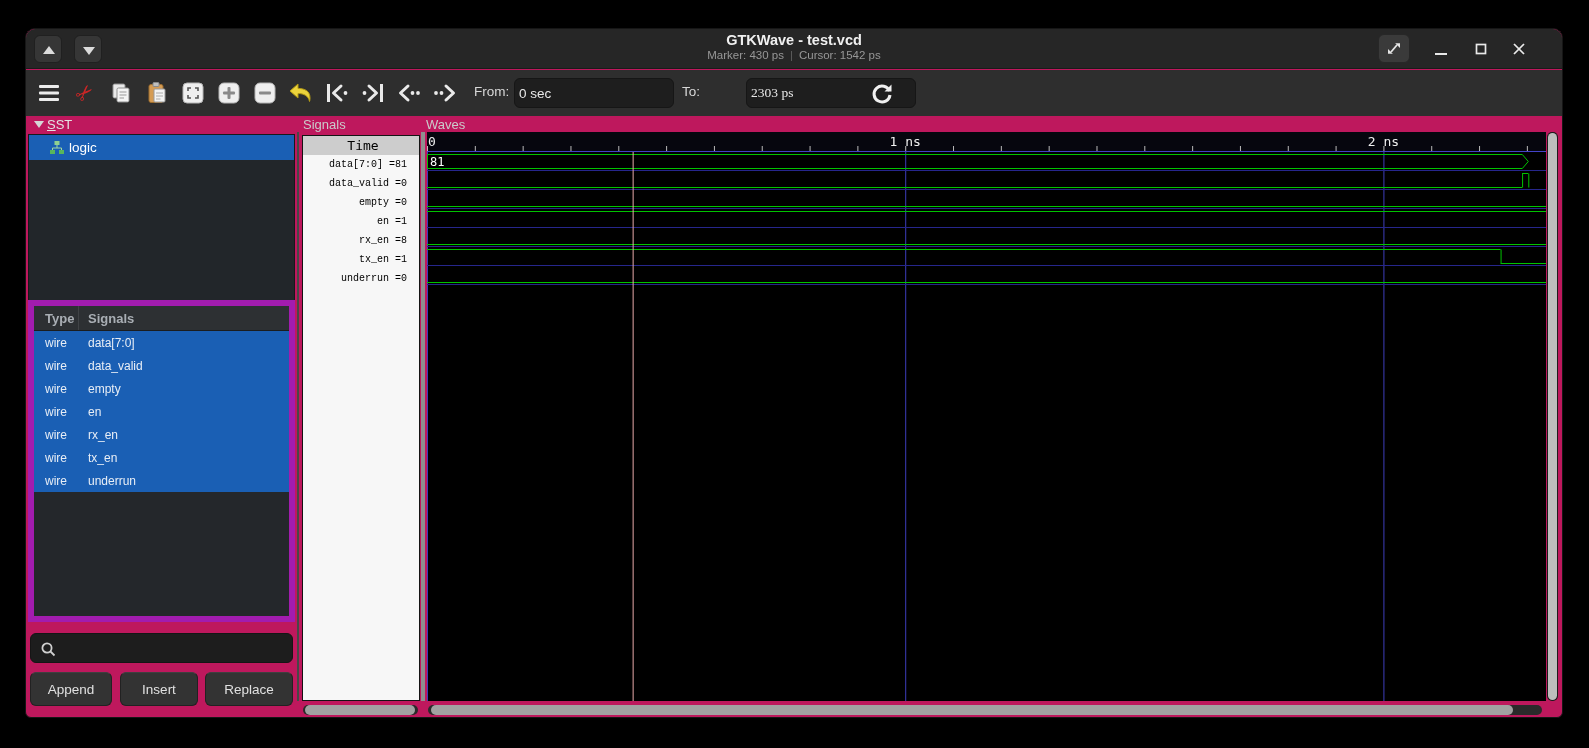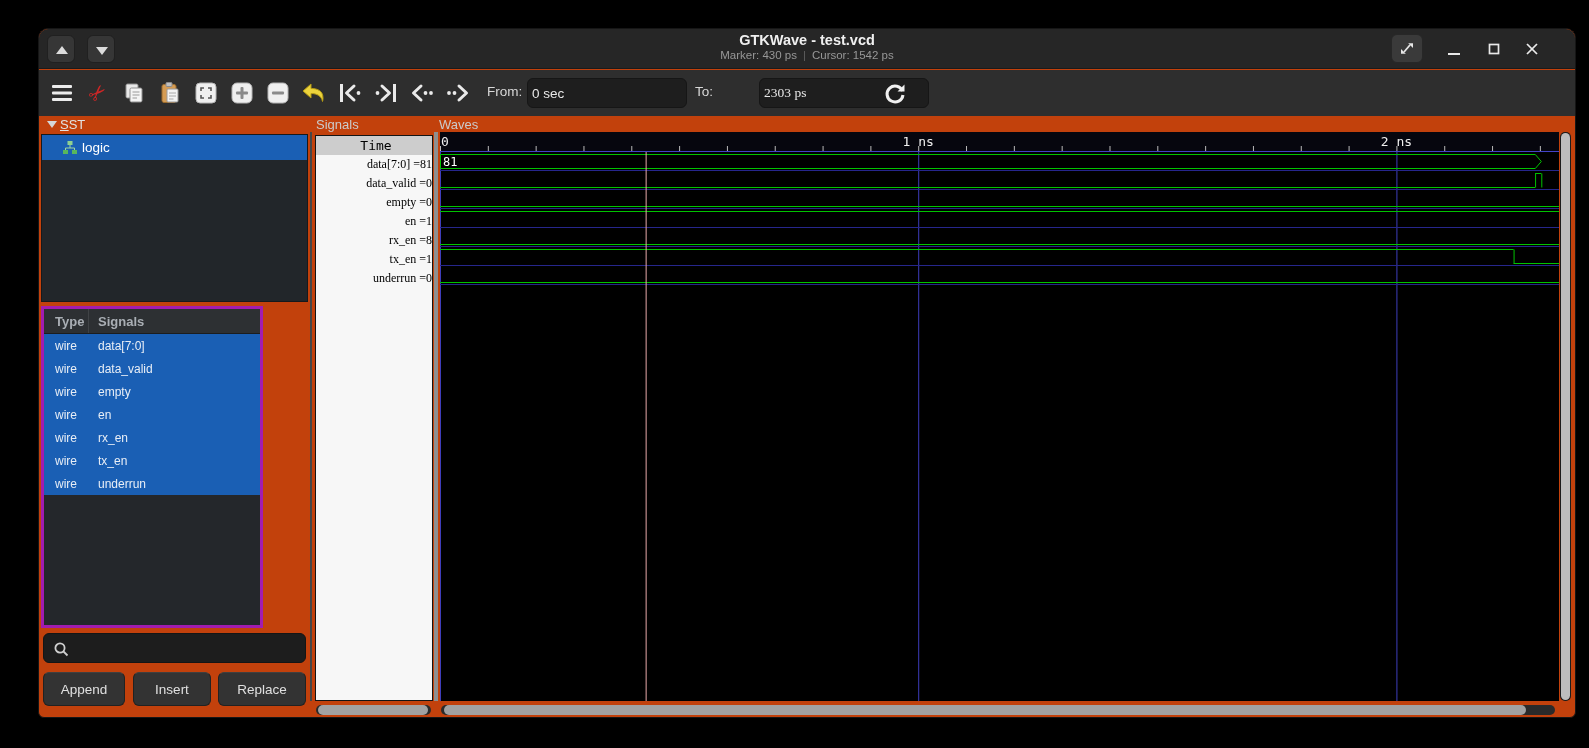--- a/index.html
+++ b/index.html
@@ -1,20 +1,20 @@
 <!DOCTYPE html>
 <html><head>
 <meta charset="utf-8">
 <style>
   * { margin:0; padding:0; box-sizing:border-box; }
   html,body { width:1589px; height:748px; background:#000; overflow:hidden;
               font-family:"Liberation Sans", sans-serif; }
   .window { position:absolute; left:25px; top:28px; width:1538px; height:690px;
-            background:#c2410c; border-radius:10px 10px 6px 6px; overflow:hidden;
-            border:1px solid #161616;margin-left:13px; }
+            background:#be185d; border-radius:10px 10px 6px 6px; overflow:hidden;
+            border:1px solid #161616; }
   
   .titlebar { position:absolute; left:0; top:0; width:100%; height:40px;
               background:#262626; border-bottom:1px solid #1a1a1a; }
   .tb-navbtn { position:absolute; top:6px; width:28px; height:28px; background:#363636;
                border:1px solid #202020; border-radius:6px; }
   .tri-up { position:absolute; left:8px; top:10px; width:0; height:0;
             border-left:6px solid transparent; border-right:6px solid transparent;
             border-bottom:8px solid #dcdcdc; }
   .tri-down { position:absolute; left:8px; top:11px; width:0; height:0;
               border-left:6px solid transparent; border-right:6px solid transparent;
@@ -39,22 +39,22 @@
   .sst-header .u { text-decoration:underline; }
   .exp-tri { display:inline-block; width:0; height:0; border-left:5px solid transparent;
              border-right:5px solid transparent; border-top:7px solid #d6d6d6;
              margin-right:3px; vertical-align:1px; }
   .tree { position:absolute; left:2px; top:105px; width:267px; height:168px;
           background:#22262a; border:1px solid #17191c; }
   .tree-row { position:absolute; left:0; top:0; width:100%; height:25px;
               display:flex; align-items:center; padding-left:20px; }
   .tree-row.sel { background:#1a5fb4; }
   .tree-row span { color:#fff; font-size:13.5px; margin-left:4px; }
-  .table { position:absolute; left:2px; top:277px; width:222px; height:322px;
-           background:#24272b; border:3px solid #a21caf; }
+  .table { position:absolute; left:2px; top:271px; width:267px; height:322px;
+           background:#24272b; border:6px solid #a21caf; }
   .thead { display:flex; height:25px; background:#2d3033; border-bottom:1px solid #1b1d1f;
            align-items:center; font-weight:bold; color:#a9aeb4; font-size:13px; }
   .thead .c1 { width:45px; padding-left:11px; border-right:1px solid #404346; height:100%;
                display:flex; align-items:center; }
   .thead .c2 { padding-left:9px; }
   .trow { display:flex; height:23px; background:#1a5fb4; align-items:center;
           color:#e8eef6; font-size:12px; }
   .trow .c1 { width:45px; padding-left:11px; }
   .trow .c2 { padding-left:9px; }
   .search { position:absolute; left:4px; top:604px; width:263px; height:30px;
@@ -66,22 +66,22 @@
          border:1px solid #222222; border-top-color:#3f3f3f; border-radius:6px;
          color:#e0e0e0; font-size:13.5px; display:flex; align-items:center;
          justify-content:center; }
   
   .panel-label { position:absolute; font-size:13px; color:#cbcbcb; }
   .sig-panel { position:absolute; left:276px; top:106px; width:118px; height:566px;
                background:#f7f7f7; border:1px solid #141414; overflow:hidden; }
   .time-head { height:19px; background:#cdcdcd; color:#000;
                font-family:"DejaVu Sans Mono", monospace; font-size:13px;
                line-height:19px; padding-left:4px;text-align:center; }
-  .sig-item { height:19px; color:#000; font-family:Liberation Serif, serif;
-              font-size:12px; line-height:19px; text-align:right; padding-right:0;
+  .sig-item { height:19px; color:#000; font-family:Liberation Mono, monospace;
+              font-size:10px; line-height:19px; text-align:right; padding-right:12px;
               white-space:pre; }
   
   .wave-area { position:absolute; left:401px; top:103px; width:1119px; height:569px;
                background:#000; }
   .vsb { position:absolute; left:1521px; top:103px; width:11px; height:569px;
          background:#1c1c1c; border-radius:5px; }
   .vsb .thumb { position:absolute; left:1px; top:1px; width:9px; height:567px;
                 background:#bdbdbd; border-radius:5px; }
   .hsb { position:absolute; height:10px; background:#2a2a2a; border-radius:5px; }
   .hsb .thumb { position:absolute; top:0; height:10px; background:#a2a2a2; border-radius:5px; }

